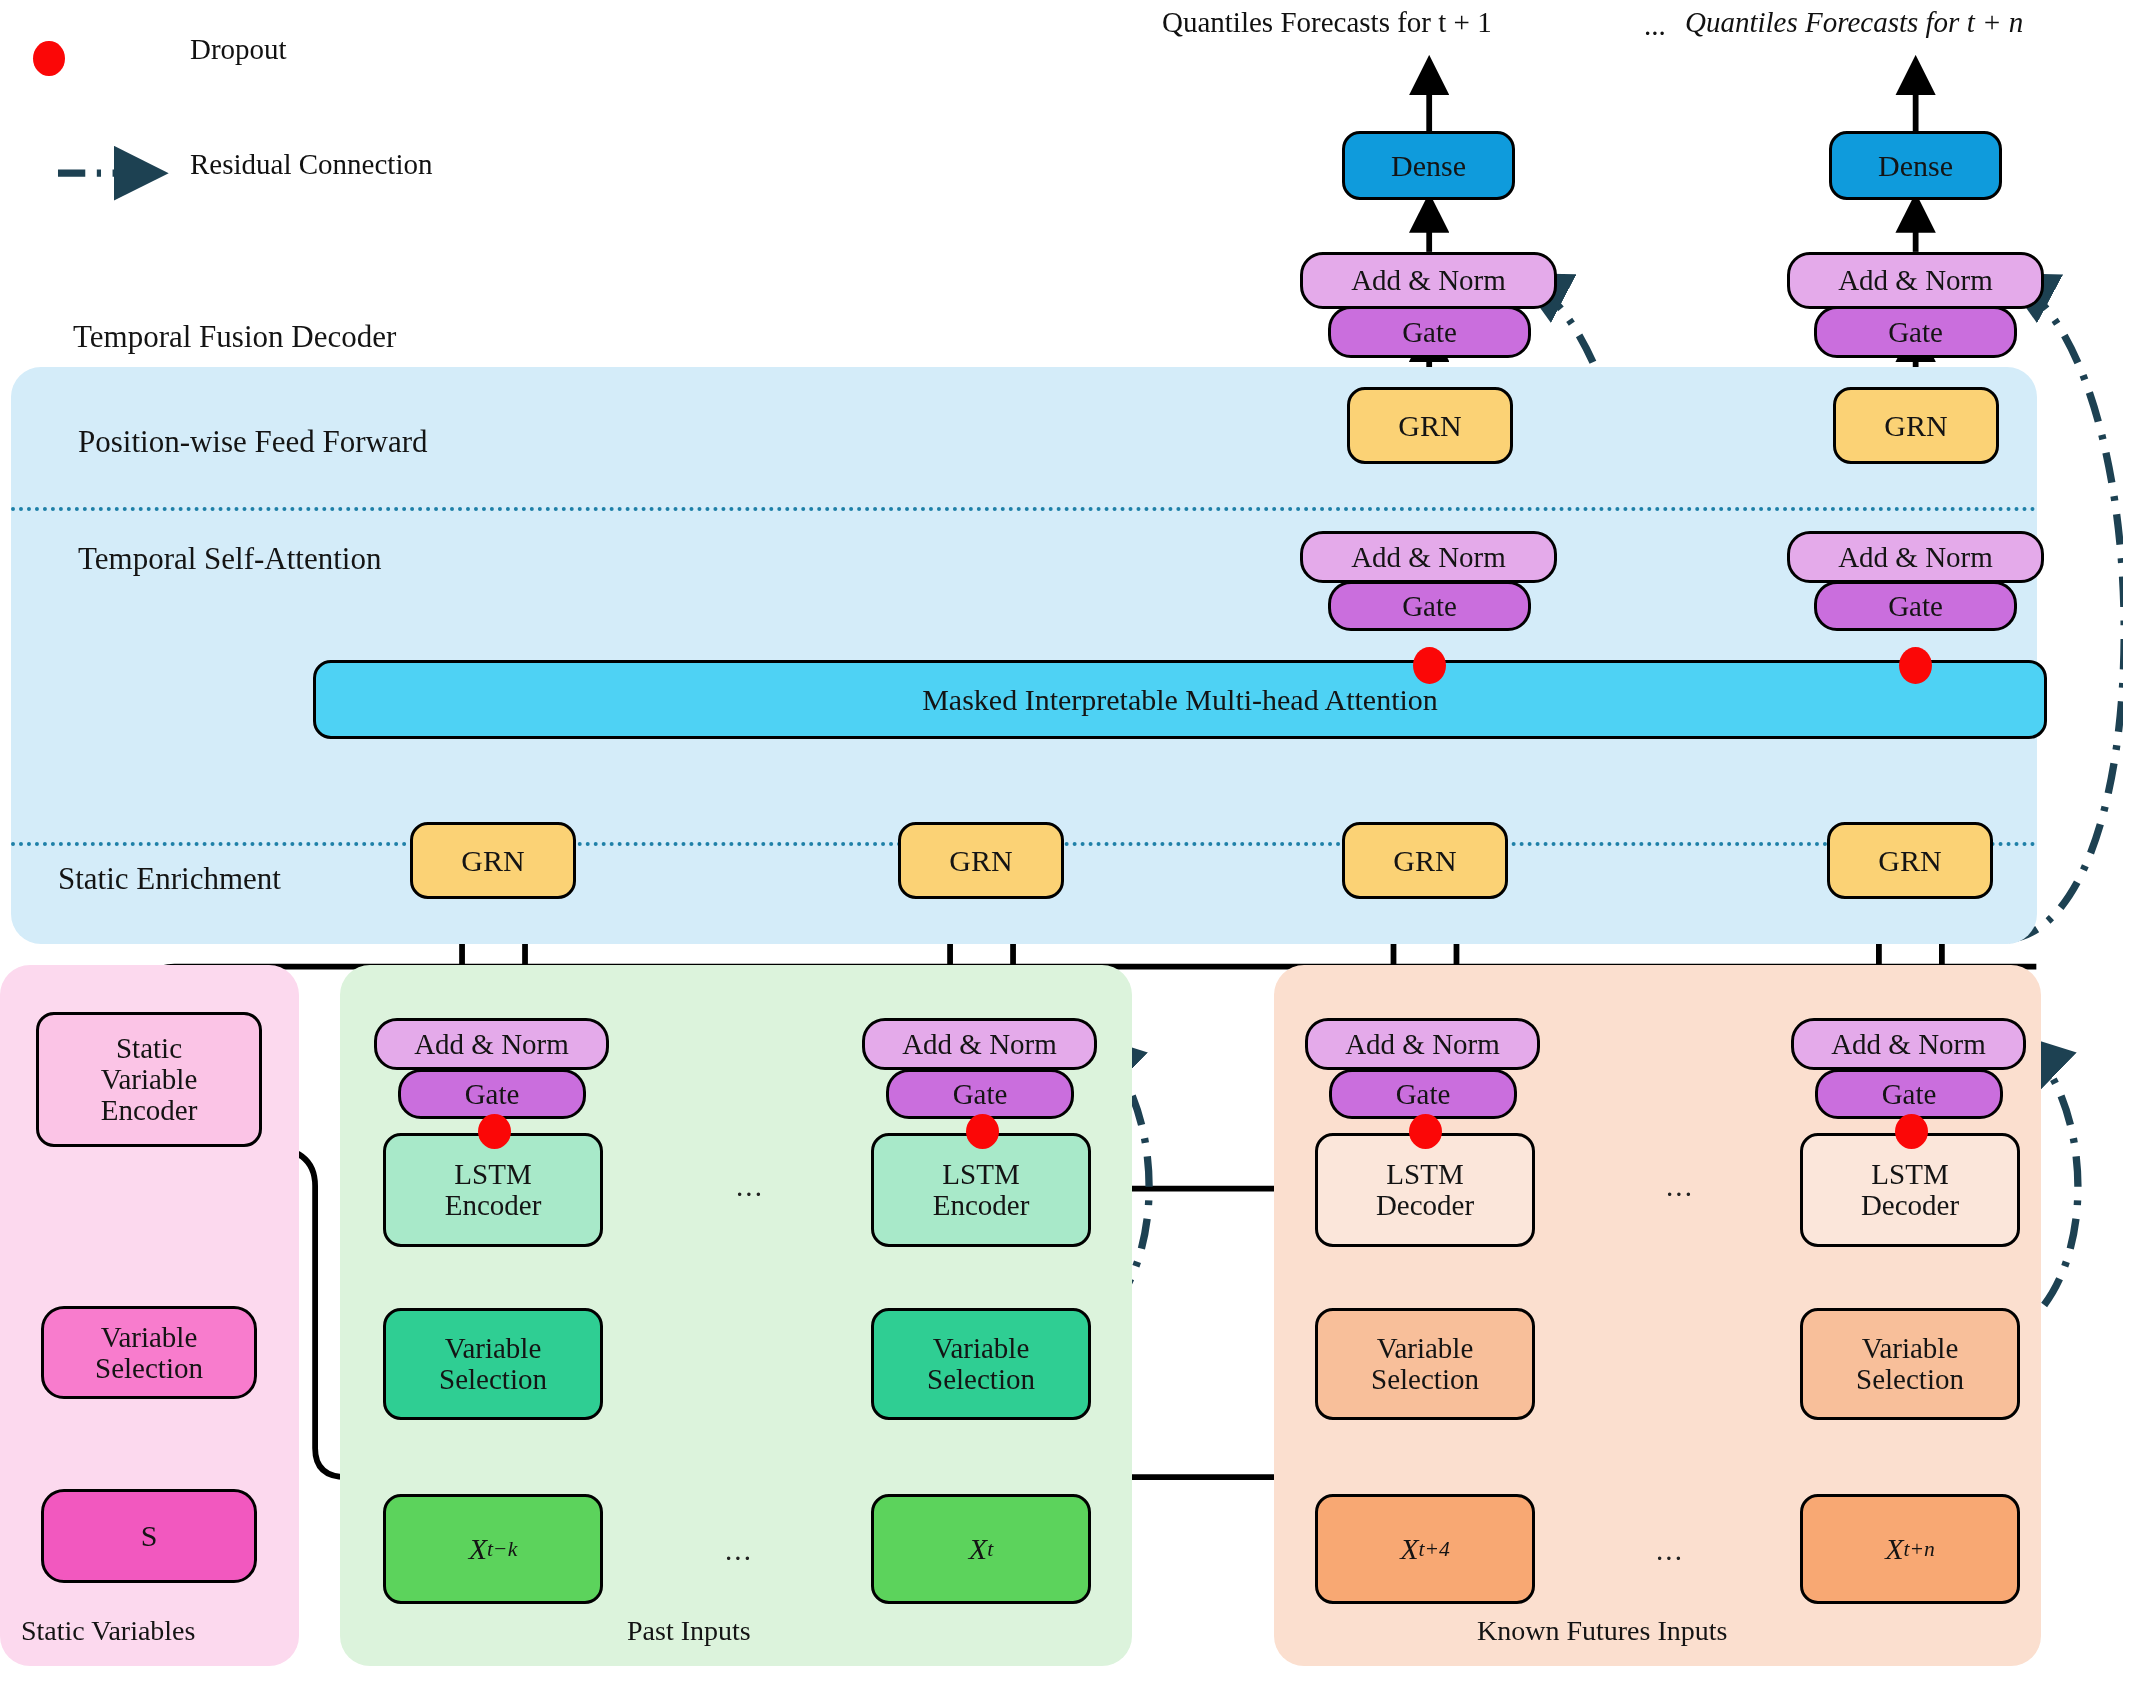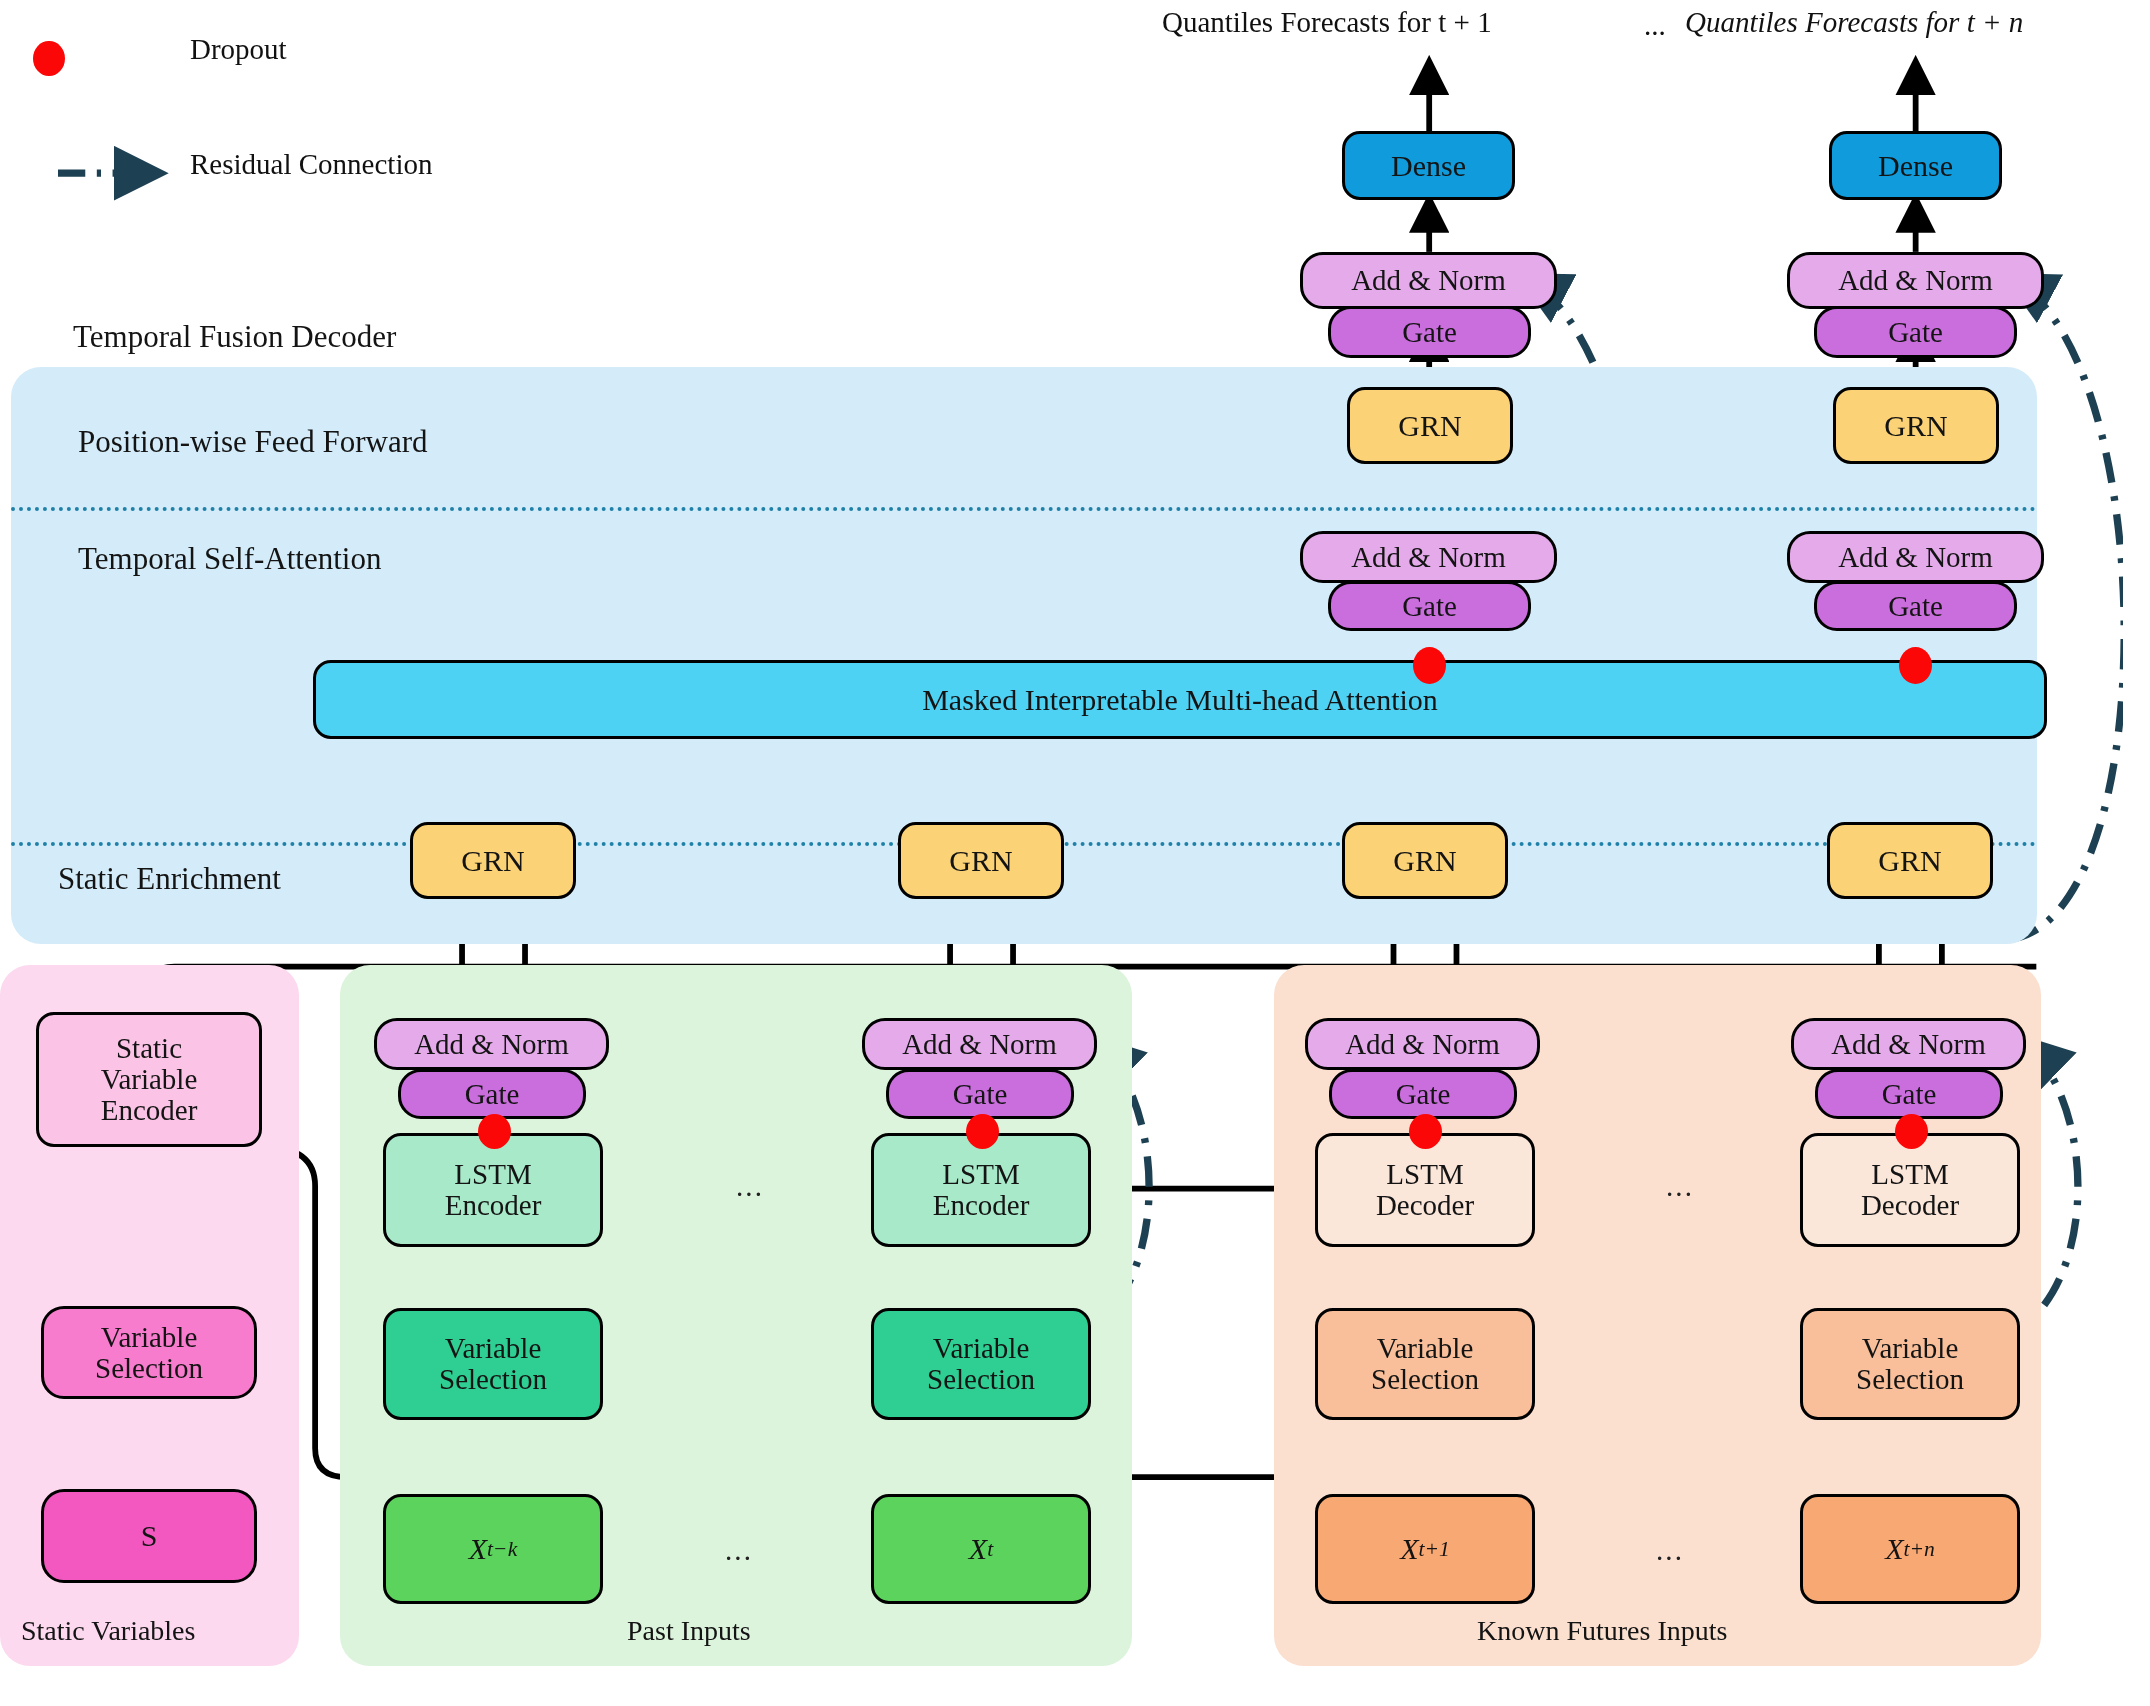--- a/index.html
+++ b/index.html
@@ -233,21 +233,21 @@
     <span class="ital">X</span><span class="sub ital">t</span>
   </div>
 
   <div class="node rnd" style="left:1305px;top:1018px;width:235px;height:52px;background:#e4aaea;font-size:29px;">Add &amp; Norm</div>
   <div class="node rnd" style="left:1329px;top:1069px;width:188px;height:50px;background:#ca6edd;font-size:29px;">Gate</div>
   <div class="node rnd-lg" style="left:1315px;top:1133px;width:220px;height:114px;background:#fbe6da;font-size:29px;">LSTM
 Decoder</div>
   <div class="node rnd-lg" style="left:1315px;top:1308px;width:220px;height:112px;background:#f8bf9a;font-size:29px;">Variable
 Selection</div>
   <div class="node rnd-lg" style="left:1315px;top:1494px;width:220px;height:110px;background:#f8a873;font-size:30px;">
-    <span class="ital">X</span><span class="sub ital">t+1</span>
+    <span class="ital">X</span><span class="sub ital">t+4</span>
   </div>
 
   <div class="node rnd" style="left:1791px;top:1018px;width:235px;height:52px;background:#e4aaea;font-size:29px;">Add &amp; Norm</div>
   <div class="node rnd" style="left:1815px;top:1069px;width:188px;height:50px;background:#ca6edd;font-size:29px;">Gate</div>
   <div class="node rnd-lg" style="left:1800px;top:1133px;width:220px;height:114px;background:#fbe6da;font-size:29px;">LSTM
 Decoder</div>
   <div class="node rnd-lg" style="left:1800px;top:1308px;width:220px;height:112px;background:#f8bf9a;font-size:29px;">Variable
 Selection</div>
   <div class="node rnd-lg" style="left:1800px;top:1494px;width:220px;height:110px;background:#f8a873;font-size:30px;">
     <span class="ital">X</span><span class="sub ital">t+n</span>

